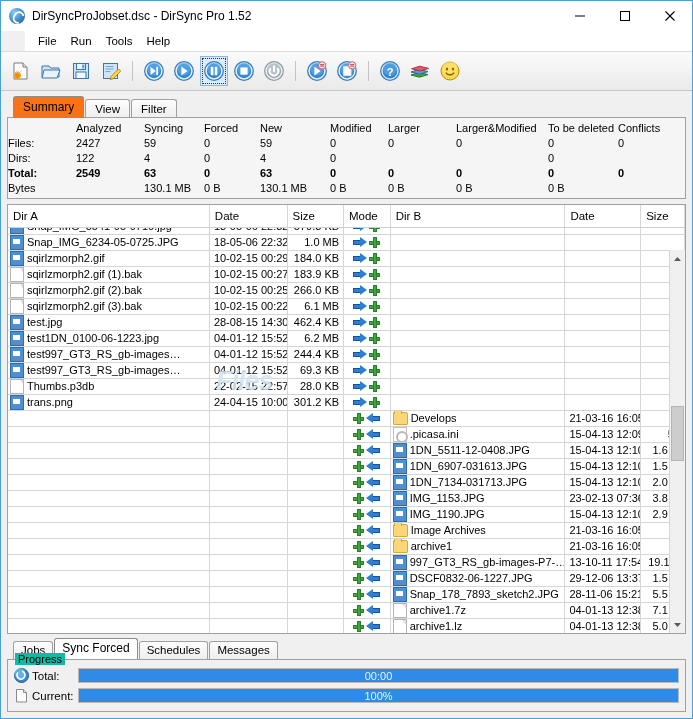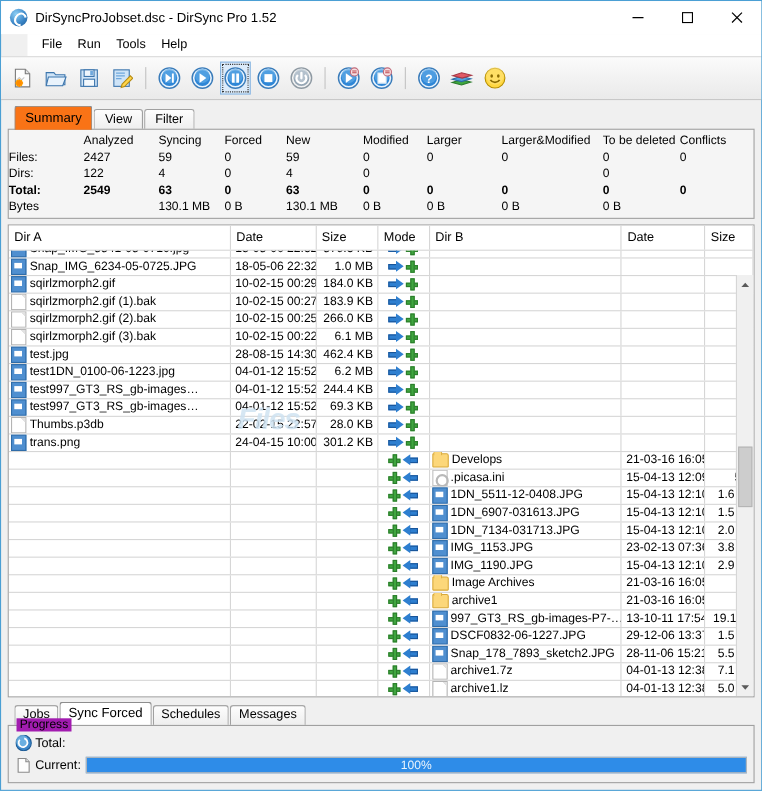--- a/index.html
+++ b/index.html
@@ -151,21 +151,21 @@
   .btab{
     height:17px;line-height:17px;padding:0 7px;font-size:11.5px;
     border:1px solid #a0a0a0;border-bottom:none;background:linear-gradient(to bottom,#fdfdfd,#eeeeee);
     border-radius:3px 3px 0 0;margin-right:1px;color:#000;
   }
   .btab.active{height:20px;line-height:19px;background:#fff;border-color:#8d8d8d;font-size:12px;}
   .progress{
     border:1px solid #a0a0a0;background:#f0f0f0;margin:0 6px 6px 6px;flex:0 0 auto;
     padding:4px 6px 7px 6px;position:relative;
   }
-  .plegend{position:absolute;top:-7px;left:7px;background:#a21caf;padding:0 3px;font-size:11px;color:#000;}
+  .plegend{position:absolute;top:-7px;left:7px;background:#14b8a6;padding:0 3px;font-size:11px;color:#000;}
   .prow{display:flex;align-items:center;height:17px;margin-top:3px;}
   .pico{width:15px;height:15px;flex:0 0 15px;margin-right:3px;}
   .plab{width:46px;flex:0 0 46px;font-size:11.5px;color:#000;}
   .pbar{
     flex:1 1 auto;height:15px;border:1px solid #b9b9b9;background:#2e8ce8;
     display:flex;align-items:center;justify-content:center;box-sizing:border-box;
   }
   .pbar span{font-size:11px;color:#e9f3fc;}
 </style>
 </head>
@@ -1075,20 +1075,23 @@
 
     <div class="prow">
       <div class="pico">
         <svg width="15" height="15" viewBox="0 0 15 15">
           <circle cx="7.5" cy="7.5" r="7" fill="#3c87c8" stroke="#1d5b96"></circle>
           <circle cx="6" cy="5.5" r="5.5" fill="#8fd0f5" opacity=".55"></circle>
           <path d="M4 4.5a4 4 0 1 0 4-1.2" fill="none" stroke="#fff" stroke-width="1.6"></path>
         </svg>
       </div>
       <div class="plab">Total:</div>
+      <div class="pbar">
+        <span>00:00</span>
+      </div>
     </div>
 
     <div class="prow">
       <div class="pico">
         <svg width="15" height="15" viewBox="0 0 15 15">
           <path d="M2.5 1.5h7l3 3v9.5h-10z" fill="#fdfdfd" stroke="#8a8a8a"></path>
           <path d="M9.5 1.5v3h3" fill="#e6e6e6" stroke="#8a8a8a"></path>
         </svg>
       </div>
       <div class="plab">Current:</div>

